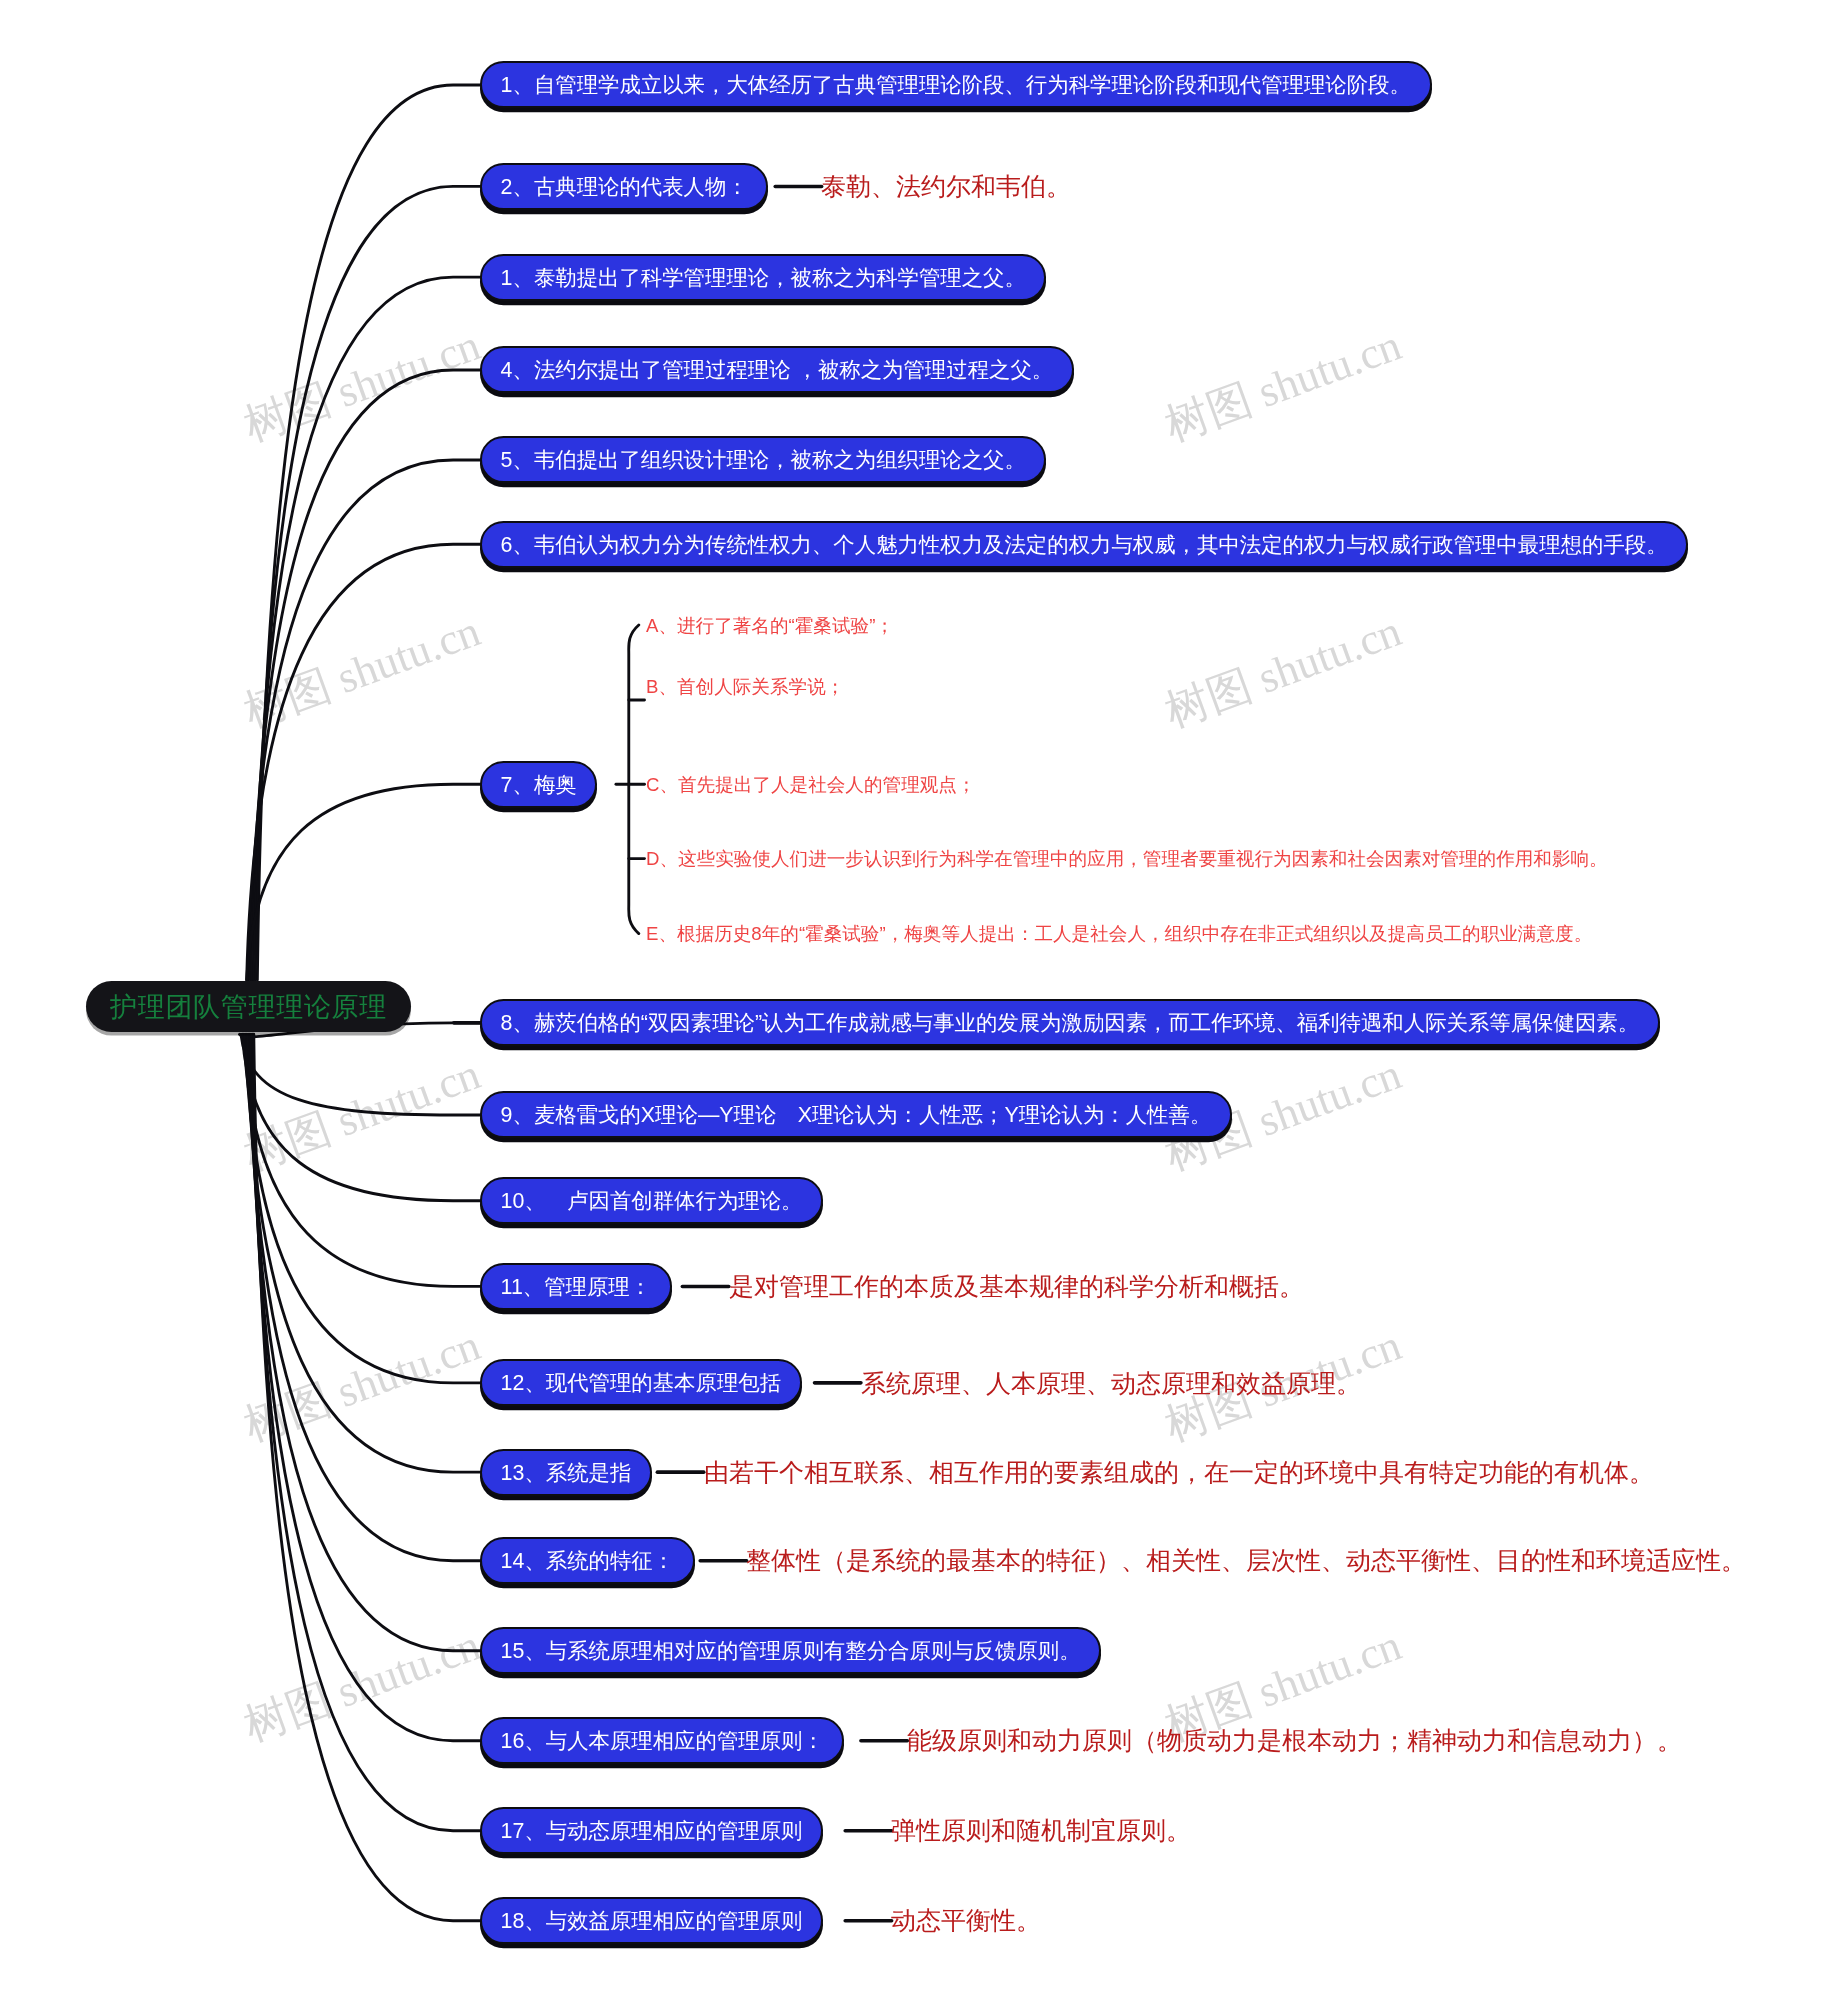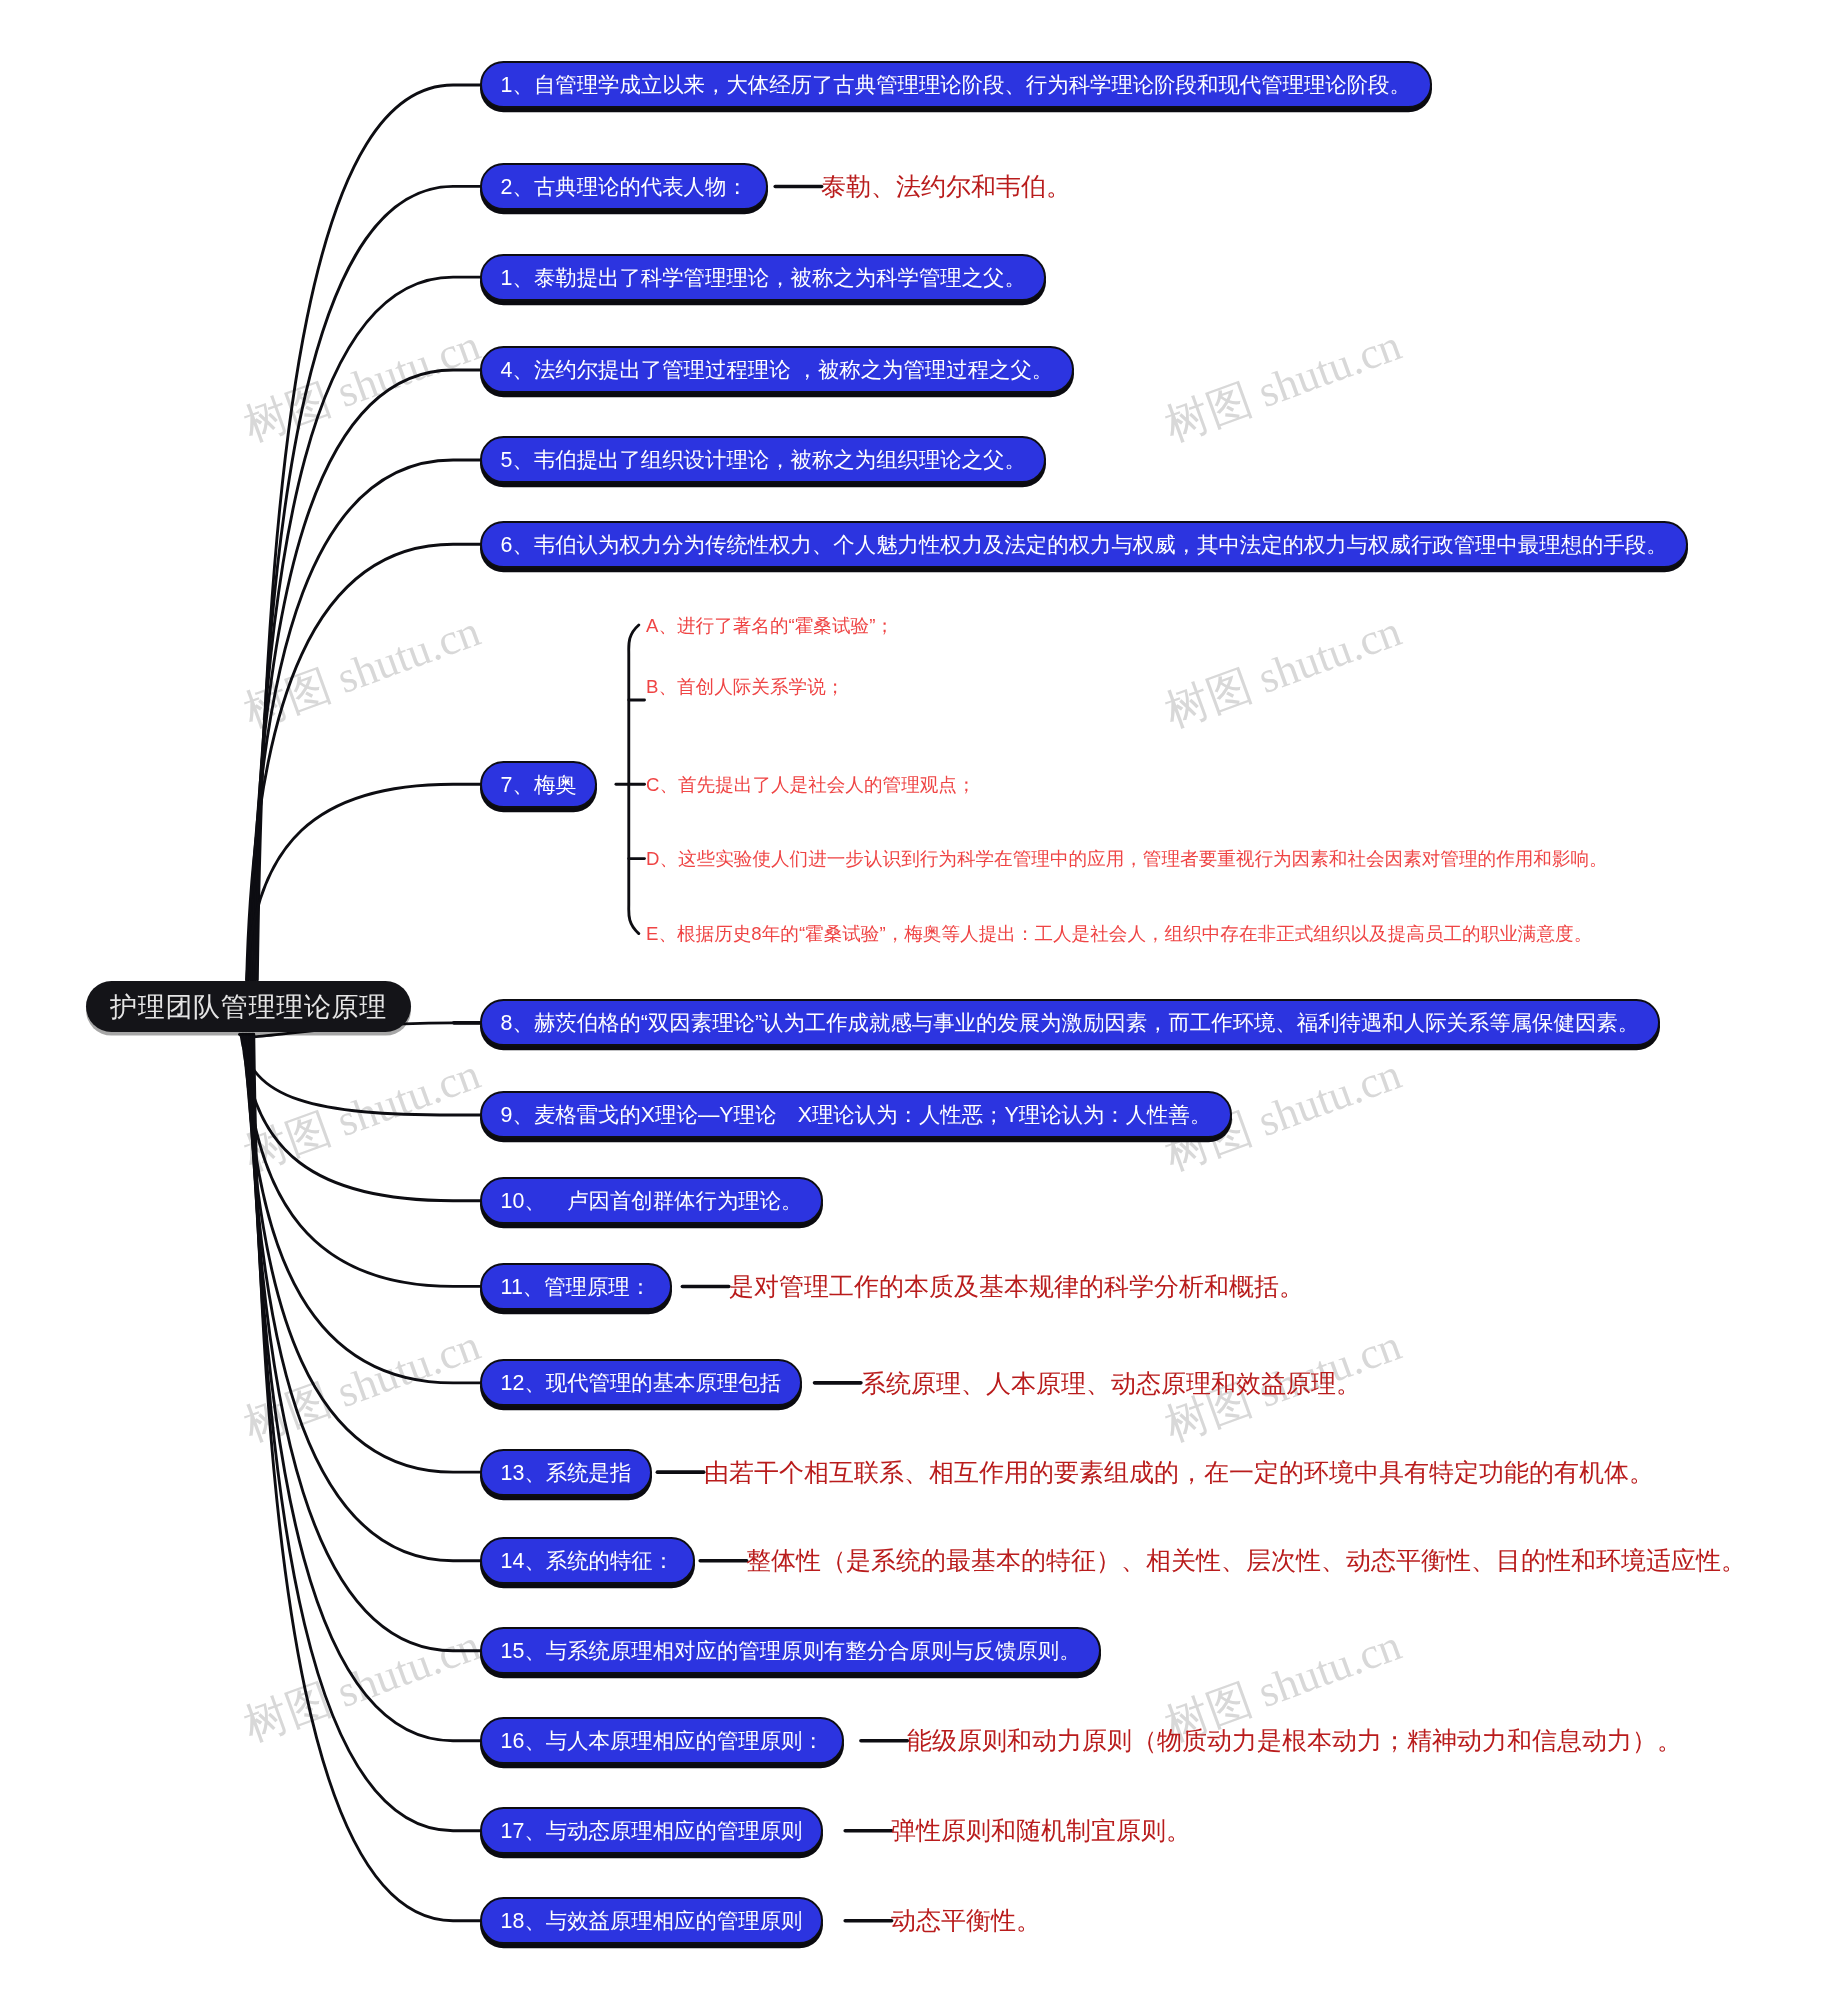--- a/index.html
+++ b/index.html
@@ -55,21 +55,21 @@
   .node {
     position: absolute;
     box-sizing: border-box;
     display: flex;
     align-items: center;
     white-space: nowrap;
   }
 
   .root-node {
     background: #141418;
-    color: #e5e5e5;
+    color: #15803d;
     border-radius: 29px;
     padding: 0 24px;
     height: 51px;
     font-size: 27px;
     letter-spacing: 0.7px;
     box-shadow: 0 3.6px 0 rgba(0,0,0,0.35);
   }
 
   .topic-node {
     background: #2c34e0;

